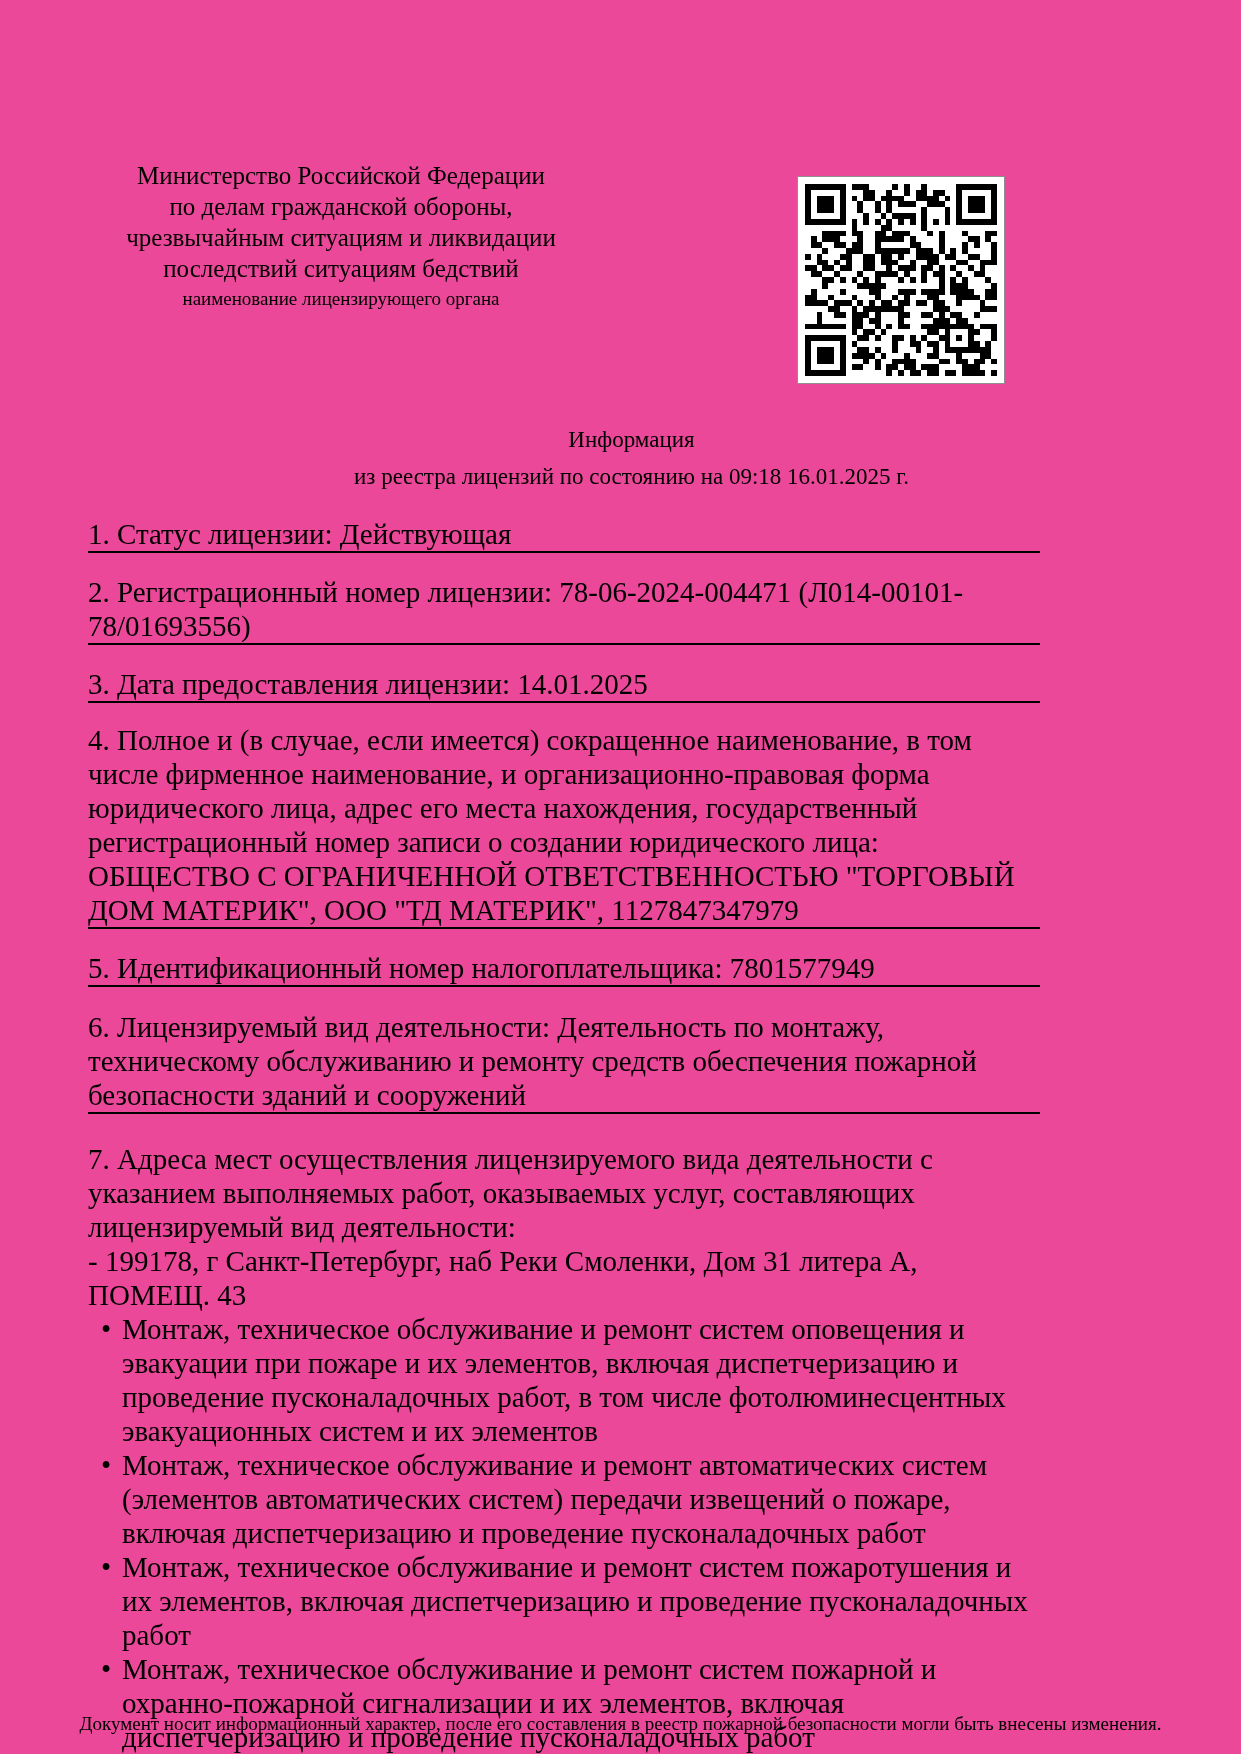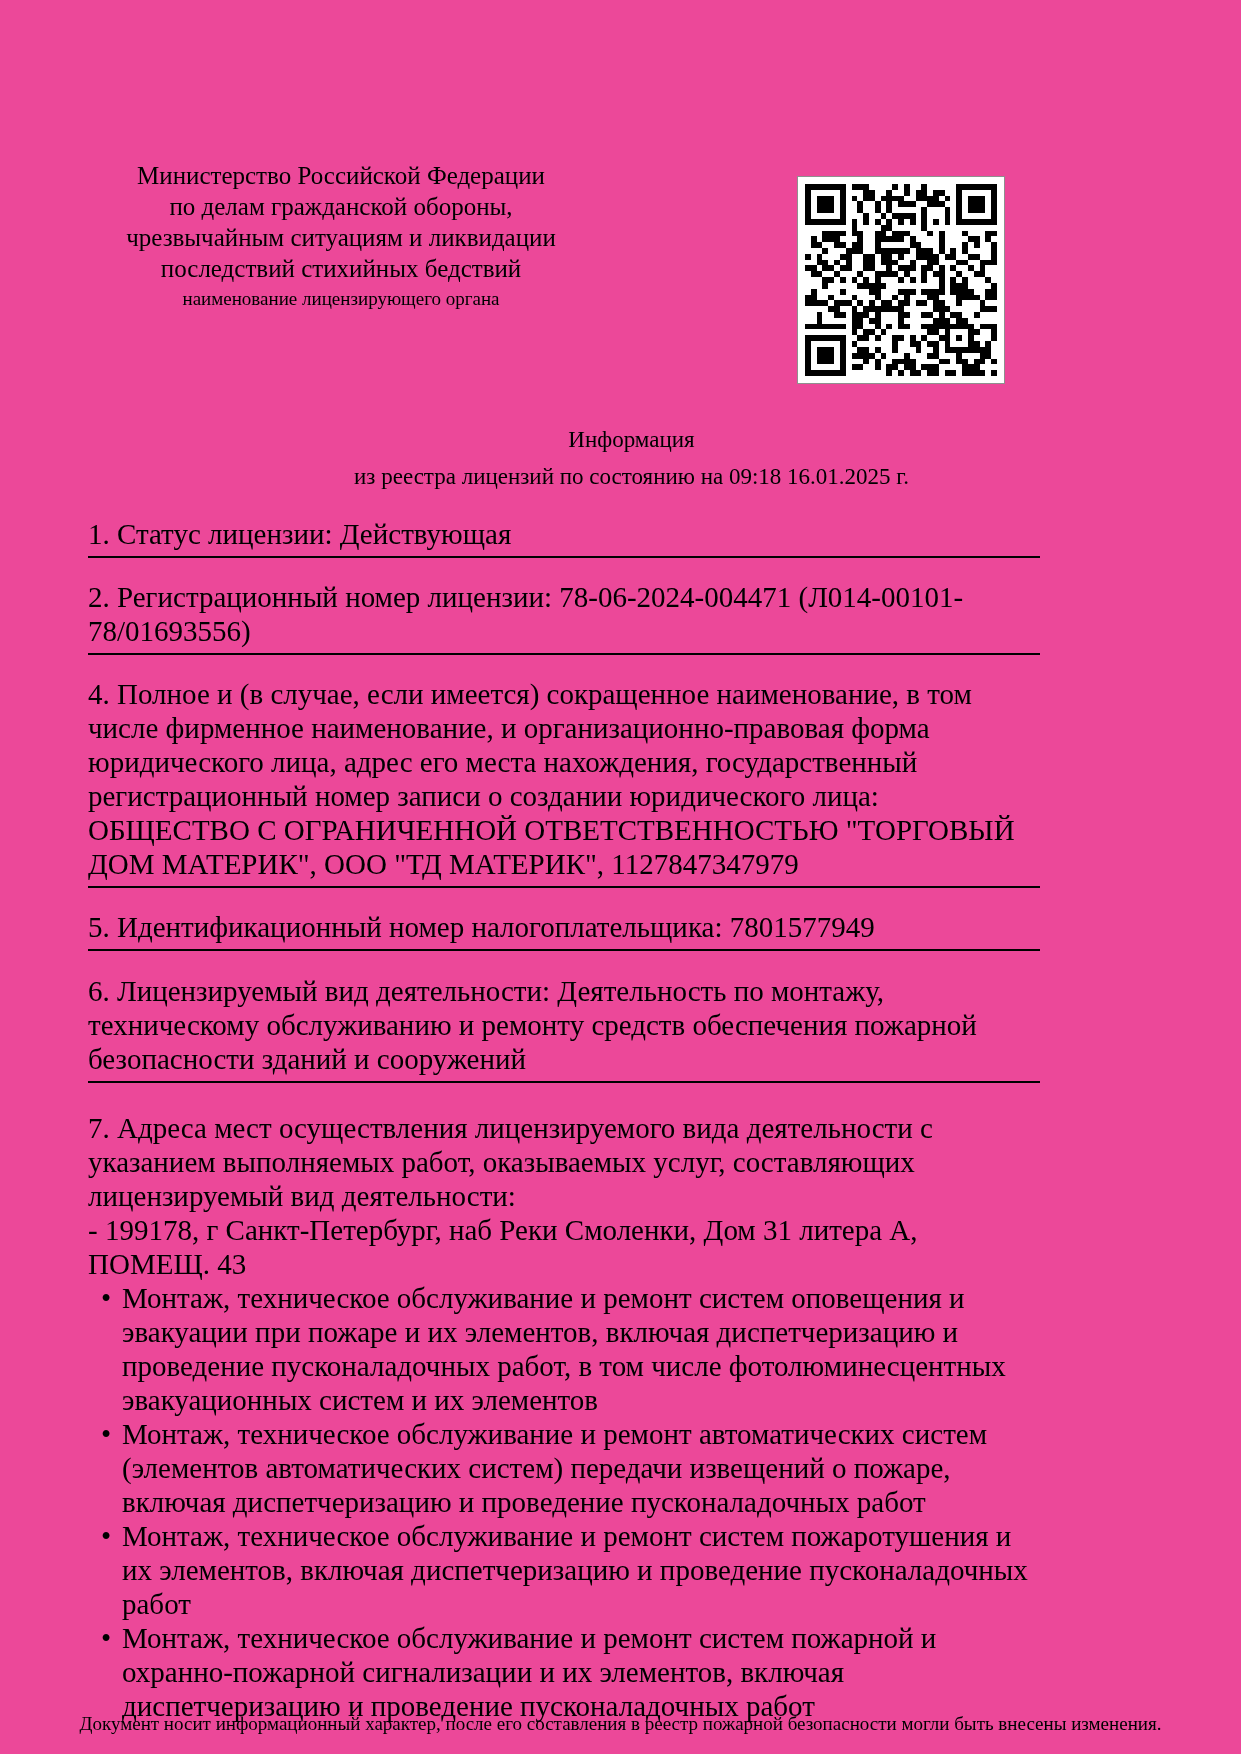--- a/index.html
+++ b/index.html
@@ -25,21 +25,21 @@
   .title{
     position:absolute;left:11px;top:421px;width:1241px;
     text-align:center;font-weight:normal;font-size:23px;line-height:37px;
   }
   
   .content{
     position:absolute;left:88px;top:517px;width:952px;
     font-size:29px;line-height:34px;text-align:left;
   }
   .item{margin-bottom:22px;}
-  .item.u{border-bottom:2px solid #000;padding-bottom:5px;}
+  .item.u{border-bottom:2px solid #000;}
   .item.m20{margin-bottom:20px;}
   .item.m23{margin-bottom:23px;}
   .item.m28{margin-bottom:28px;}
   .works{margin:0;padding:0;list-style:none;}
   .works li{position:relative;padding-left:34px;}
   .works li::before{content:"\2022";position:absolute;left:13px;top:0;}
   
   .footer{
     position:absolute;left:0;top:1712px;width:1241px;
     text-align:center;font-size:19px;line-height:23px;
@@ -47,21 +47,21 @@
 </style>
 </head>
 <body>
 
 <div class="page">
 
   <div class="org">
     <div>Министерство Российской Федерации</div>
     <div>по делам гражданской обороны,</div>
     <div>чрезвычайным ситуациям и ликвидации</div>
-    <div>последствий стихийных бедствий</div>
+    <div>последствий ситуациям бедствий</div>
     <div class="org-caption">наименование лицензирующего органа</div>
   </div>
 
   <div class="qr">
     <svg viewBox="0 0 33 33" shape-rendering="crispEdges" xmlns="http://www.w3.org/2000/svg">
       <path id="qr-path" fill="#000000" d="M0 0h1v1h-1zM1 0h1v1h-1zM2 0h1v1h-1zM3 0h1v1h-1zM4 0h1v1h-1zM5 0h1v1h-1zM6 0h1v1h-1zM8 0h1v1h-1zM9 0h1v1h-1zM10 0h1v1h-1zM15 0h1v1h-1zM17 0h1v1h-1zM20 0h1v1h-1zM26 0h1v1h-1zM27 0h1v1h-1zM28 0h1v1h-1zM29 0h1v1h-1zM30 0h1v1h-1zM31 0h1v1h-1zM32 0h1v1h-1zM0 1h1v1h-1zM6 1h1v1h-1zM10 1h1v1h-1zM11 1h1v1h-1zM14 1h1v1h-1zM17 1h1v1h-1zM19 1h1v1h-1zM20 1h1v1h-1zM22 1h1v1h-1zM23 1h1v1h-1zM26 1h1v1h-1zM32 1h1v1h-1zM0 2h1v1h-1zM2 2h1v1h-1zM3 2h1v1h-1zM4 2h1v1h-1zM6 2h1v1h-1zM8 2h1v1h-1zM10 2h1v1h-1zM11 2h1v1h-1zM13 2h1v1h-1zM14 2h1v1h-1zM15 2h1v1h-1zM16 2h1v1h-1zM19 2h1v1h-1zM20 2h1v1h-1zM21 2h1v1h-1zM22 2h1v1h-1zM24 2h1v1h-1zM26 2h1v1h-1zM28 2h1v1h-1zM29 2h1v1h-1zM30 2h1v1h-1zM32 2h1v1h-1zM0 3h1v1h-1zM2 3h1v1h-1zM3 3h1v1h-1zM4 3h1v1h-1zM6 3h1v1h-1zM9 3h1v1h-1zM12 3h1v1h-1zM14 3h1v1h-1zM16 3h1v1h-1zM17 3h1v1h-1zM18 3h1v1h-1zM21 3h1v1h-1zM22 3h1v1h-1zM23 3h1v1h-1zM26 3h1v1h-1zM28 3h1v1h-1zM29 3h1v1h-1zM30 3h1v1h-1zM32 3h1v1h-1zM0 4h1v1h-1zM2 4h1v1h-1zM3 4h1v1h-1zM4 4h1v1h-1zM6 4h1v1h-1zM9 4h1v1h-1zM12 4h1v1h-1zM14 4h1v1h-1zM20 4h1v1h-1zM24 4h1v1h-1zM26 4h1v1h-1zM28 4h1v1h-1zM29 4h1v1h-1zM30 4h1v1h-1zM32 4h1v1h-1zM0 5h1v1h-1zM6 5h1v1h-1zM10 5h1v1h-1zM13 5h1v1h-1zM15 5h1v1h-1zM16 5h1v1h-1zM17 5h1v1h-1zM18 5h1v1h-1zM20 5h1v1h-1zM24 5h1v1h-1zM26 5h1v1h-1zM32 5h1v1h-1zM0 6h1v1h-1zM1 6h1v1h-1zM2 6h1v1h-1zM3 6h1v1h-1zM4 6h1v1h-1zM5 6h1v1h-1zM6 6h1v1h-1zM8 6h1v1h-1zM10 6h1v1h-1zM12 6h1v1h-1zM14 6h1v1h-1zM16 6h1v1h-1zM18 6h1v1h-1zM20 6h1v1h-1zM22 6h1v1h-1zM24 6h1v1h-1zM26 6h1v1h-1zM27 6h1v1h-1zM28 6h1v1h-1zM29 6h1v1h-1zM30 6h1v1h-1zM31 6h1v1h-1zM32 6h1v1h-1zM8 7h1v1h-1zM13 7h1v1h-1zM14 7h1v1h-1zM20 7h1v1h-1zM3 8h1v1h-1zM4 8h1v1h-1zM5 8h1v1h-1zM6 8h1v1h-1zM8 8h1v1h-1zM9 8h1v1h-1zM12 8h1v1h-1zM13 8h1v1h-1zM15 8h1v1h-1zM16 8h1v1h-1zM17 8h1v1h-1zM21 8h1v1h-1zM23 8h1v1h-1zM27 8h1v1h-1zM31 8h1v1h-1zM32 8h1v1h-1zM1 9h1v1h-1zM3 9h1v1h-1zM4 9h1v1h-1zM5 9h1v1h-1zM9 9h1v1h-1zM12 9h1v1h-1zM13 9h1v1h-1zM14 9h1v1h-1zM15 9h1v1h-1zM16 9h1v1h-1zM18 9h1v1h-1zM23 9h1v1h-1zM28 9h1v1h-1zM29 9h1v1h-1zM31 9h1v1h-1zM1 10h1v1h-1zM2 10h1v1h-1zM5 10h1v1h-1zM6 10h1v1h-1zM8 10h1v1h-1zM9 10h1v1h-1zM12 10h1v1h-1zM18 10h1v1h-1zM19 10h1v1h-1zM23 10h1v1h-1zM27 10h1v1h-1zM29 10h1v1h-1zM32 10h1v1h-1zM3 11h1v1h-1zM7 11h1v1h-1zM8 11h1v1h-1zM9 11h1v1h-1zM12 11h1v1h-1zM13 11h1v1h-1zM14 11h1v1h-1zM15 11h1v1h-1zM16 11h1v1h-1zM17 11h1v1h-1zM19 11h1v1h-1zM20 11h1v1h-1zM21 11h1v1h-1zM23 11h1v1h-1zM25 11h1v1h-1zM27 11h1v1h-1zM32 11h1v1h-1zM0 12h1v1h-1zM2 12h1v1h-1zM6 12h1v1h-1zM7 12h1v1h-1zM10 12h1v1h-1zM11 12h1v1h-1zM13 12h1v1h-1zM14 12h1v1h-1zM16 12h1v1h-1zM19 12h1v1h-1zM20 12h1v1h-1zM21 12h1v1h-1zM22 12h1v1h-1zM24 12h1v1h-1zM25 12h1v1h-1zM28 12h1v1h-1zM29 12h1v1h-1zM32 12h1v1h-1zM2 13h1v1h-1zM3 13h1v1h-1zM5 13h1v1h-1zM7 13h1v1h-1zM10 13h1v1h-1zM11 13h1v1h-1zM13 13h1v1h-1zM14 13h1v1h-1zM15 13h1v1h-1zM18 13h1v1h-1zM21 13h1v1h-1zM22 13h1v1h-1zM26 13h1v1h-1zM27 13h1v1h-1zM30 13h1v1h-1zM31 13h1v1h-1zM32 13h1v1h-1zM0 14h1v1h-1zM1 14h1v1h-1zM3 14h1v1h-1zM4 14h1v1h-1zM6 14h1v1h-1zM7 14h1v1h-1zM10 14h1v1h-1zM11 14h1v1h-1zM14 14h1v1h-1zM16 14h1v1h-1zM17 14h1v1h-1zM18 14h1v1h-1zM20 14h1v1h-1zM21 14h1v1h-1zM23 14h1v1h-1zM25 14h1v1h-1zM28 14h1v1h-1zM30 14h1v1h-1zM1 15h1v1h-1zM2 15h1v1h-1zM5 15h1v1h-1zM9 15h1v1h-1zM12 15h1v1h-1zM13 15h1v1h-1zM14 15h1v1h-1zM15 15h1v1h-1zM17 15h1v1h-1zM20 15h1v1h-1zM22 15h1v1h-1zM23 15h1v1h-1zM26 15h1v1h-1zM29 15h1v1h-1zM30 15h1v1h-1zM3 16h1v1h-1zM4 16h1v1h-1zM6 16h1v1h-1zM8 16h1v1h-1zM10 16h1v1h-1zM12 16h1v1h-1zM16 16h1v1h-1zM18 16h1v1h-1zM20 16h1v1h-1zM23 16h1v1h-1zM25 16h1v1h-1zM27 16h1v1h-1zM31 16h1v1h-1zM3 17h1v1h-1zM9 17h1v1h-1zM10 17h1v1h-1zM11 17h1v1h-1zM12 17h1v1h-1zM13 17h1v1h-1zM23 17h1v1h-1zM25 17h1v1h-1zM26 17h1v1h-1zM27 17h1v1h-1zM32 17h1v1h-1zM1 18h1v1h-1zM6 18h1v1h-1zM11 18h1v1h-1zM12 18h1v1h-1zM16 18h1v1h-1zM17 18h1v1h-1zM18 18h1v1h-1zM20 18h1v1h-1zM21 18h1v1h-1zM22 18h1v1h-1zM23 18h1v1h-1zM25 18h1v1h-1zM26 18h1v1h-1zM27 18h1v1h-1zM28 18h1v1h-1zM31 18h1v1h-1zM32 18h1v1h-1zM0 19h1v1h-1zM1 19h1v1h-1zM4 19h1v1h-1zM8 19h1v1h-1zM12 19h1v1h-1zM15 19h1v1h-1zM17 19h1v1h-1zM21 19h1v1h-1zM22 19h1v1h-1zM26 19h1v1h-1zM27 19h1v1h-1zM28 19h1v1h-1zM29 19h1v1h-1zM31 19h1v1h-1zM32 19h1v1h-1zM0 20h1v1h-1zM1 20h1v1h-1zM2 20h1v1h-1zM3 20h1v1h-1zM5 20h1v1h-1zM6 20h1v1h-1zM7 20h1v1h-1zM9 20h1v1h-1zM11 20h1v1h-1zM13 20h1v1h-1zM14 20h1v1h-1zM16 20h1v1h-1zM17 20h1v1h-1zM19 20h1v1h-1zM20 20h1v1h-1zM22 20h1v1h-1zM23 20h1v1h-1zM26 20h1v1h-1zM30 20h1v1h-1zM4 21h1v1h-1zM5 21h1v1h-1zM8 21h1v1h-1zM10 21h1v1h-1zM11 21h1v1h-1zM12 21h1v1h-1zM13 21h1v1h-1zM14 21h1v1h-1zM15 21h1v1h-1zM16 21h1v1h-1zM22 21h1v1h-1zM23 21h1v1h-1zM24 21h1v1h-1zM30 21h1v1h-1zM31 21h1v1h-1zM32 21h1v1h-1zM2 22h1v1h-1zM5 22h1v1h-1zM6 22h1v1h-1zM8 22h1v1h-1zM9 22h1v1h-1zM10 22h1v1h-1zM12 22h1v1h-1zM16 22h1v1h-1zM17 22h1v1h-1zM20 22h1v1h-1zM21 22h1v1h-1zM23 22h1v1h-1zM25 22h1v1h-1zM26 22h1v1h-1zM29 22h1v1h-1zM2 23h1v1h-1zM8 23h1v1h-1zM9 23h1v1h-1zM11 23h1v1h-1zM12 23h1v1h-1zM16 23h1v1h-1zM22 23h1v1h-1zM23 23h1v1h-1zM24 23h1v1h-1zM26 23h1v1h-1zM27 23h1v1h-1zM0 24h1v1h-1zM1 24h1v1h-1zM2 24h1v1h-1zM3 24h1v1h-1zM4 24h1v1h-1zM5 24h1v1h-1zM6 24h1v1h-1zM8 24h1v1h-1zM9 24h1v1h-1zM12 24h1v1h-1zM14 24h1v1h-1zM16 24h1v1h-1zM17 24h1v1h-1zM20 24h1v1h-1zM21 24h1v1h-1zM22 24h1v1h-1zM23 24h1v1h-1zM24 24h1v1h-1zM25 24h1v1h-1zM26 24h1v1h-1zM27 24h1v1h-1zM28 24h1v1h-1zM30 24h1v1h-1zM31 24h1v1h-1zM32 24h1v1h-1zM8 25h1v1h-1zM10 25h1v1h-1zM11 25h1v1h-1zM13 25h1v1h-1zM21 25h1v1h-1zM22 25h1v1h-1zM24 25h1v1h-1zM28 25h1v1h-1zM29 25h1v1h-1zM32 25h1v1h-1zM0 26h1v1h-1zM1 26h1v1h-1zM2 26h1v1h-1zM3 26h1v1h-1zM4 26h1v1h-1zM5 26h1v1h-1zM6 26h1v1h-1zM9 26h1v1h-1zM10 26h1v1h-1zM12 26h1v1h-1zM15 26h1v1h-1zM16 26h1v1h-1zM18 26h1v1h-1zM20 26h1v1h-1zM23 26h1v1h-1zM24 26h1v1h-1zM26 26h1v1h-1zM28 26h1v1h-1zM32 26h1v1h-1zM0 27h1v1h-1zM6 27h1v1h-1zM8 27h1v1h-1zM15 27h1v1h-1zM18 27h1v1h-1zM19 27h1v1h-1zM21 27h1v1h-1zM22 27h1v1h-1zM24 27h1v1h-1zM28 27h1v1h-1zM29 27h1v1h-1zM31 27h1v1h-1zM0 28h1v1h-1zM2 28h1v1h-1zM3 28h1v1h-1zM4 28h1v1h-1zM6 28h1v1h-1zM9 28h1v1h-1zM10 28h1v1h-1zM12 28h1v1h-1zM15 28h1v1h-1zM19 28h1v1h-1zM22 28h1v1h-1zM24 28h1v1h-1zM25 28h1v1h-1zM26 28h1v1h-1zM27 28h1v1h-1zM28 28h1v1h-1zM29 28h1v1h-1zM30 28h1v1h-1zM31 28h1v1h-1zM0 29h1v1h-1zM2 29h1v1h-1zM3 29h1v1h-1zM4 29h1v1h-1zM6 29h1v1h-1zM8 29h1v1h-1zM9 29h1v1h-1zM10 29h1v1h-1zM11 29h1v1h-1zM13 29h1v1h-1zM17 29h1v1h-1zM21 29h1v1h-1zM22 29h1v1h-1zM26 29h1v1h-1zM30 29h1v1h-1zM31 29h1v1h-1zM0 30h1v1h-1zM2 30h1v1h-1zM3 30h1v1h-1zM4 30h1v1h-1zM6 30h1v1h-1zM10 30h1v1h-1zM12 30h1v1h-1zM15 30h1v1h-1zM16 30h1v1h-1zM17 30h1v1h-1zM18 30h1v1h-1zM23 30h1v1h-1zM24 30h1v1h-1zM26 30h1v1h-1zM27 30h1v1h-1zM29 30h1v1h-1zM30 30h1v1h-1zM32 30h1v1h-1zM0 31h1v1h-1zM6 31h1v1h-1zM8 31h1v1h-1zM9 31h1v1h-1zM12 31h1v1h-1zM14 31h1v1h-1zM15 31h1v1h-1zM17 31h1v1h-1zM18 31h1v1h-1zM20 31h1v1h-1zM21 31h1v1h-1zM22 31h1v1h-1zM27 31h1v1h-1zM28 31h1v1h-1zM29 31h1v1h-1zM0 32h1v1h-1zM1 32h1v1h-1zM2 32h1v1h-1zM3 32h1v1h-1zM4 32h1v1h-1zM5 32h1v1h-1zM6 32h1v1h-1zM14 32h1v1h-1zM16 32h1v1h-1zM18 32h1v1h-1zM19 32h1v1h-1zM21 32h1v1h-1zM22 32h1v1h-1zM24 32h1v1h-1zM25 32h1v1h-1zM27 32h1v1h-1zM28 32h1v1h-1zM29 32h1v1h-1zM30 32h1v1h-1zM32 32h1v1h-1z"></path>
     </svg>
   </div>
 
   <div class="title">
@@ -76,20 +76,25 @@
       <span>Статус лицензии:</span>
       <span>Действующая</span>
     </div>
 
     <div class="item u">
       <span>2.</span>
       <span>Регистрационный номер лицензии:</span>
       <span>78-06-2024-004471 (Л014-00101-78/01693556)</span>
     </div>
 
+    <div class="item u m20">
+      <span>3.</span>
+      <span>Дата предоставления лицензии:</span>
+      <span>14.01.2025</span>
+    </div>
 
     <div class="item u">
       <span>4.</span>
       <span>Полное и (в случае, если имеется) сокращенное наименование, в том числе фирменное наименование, и организационно-правовая форма юридического лица, адрес его места нахождения, государственный регистрационный номер записи о создании юридического лица:</span>
       <span>ОБЩЕСТВО С ОГРАНИЧЕННОЙ ОТВЕТСТВЕННОСТЬЮ "ТОРГОВЫЙ ДОМ МАТЕРИК", ООО "ТД МАТЕРИК", 1127847347979</span>
     </div>
 
     <div class="item u m23">
       <span>5.</span>
       <span>Идентификационный номер налогоплательщика:</span>

